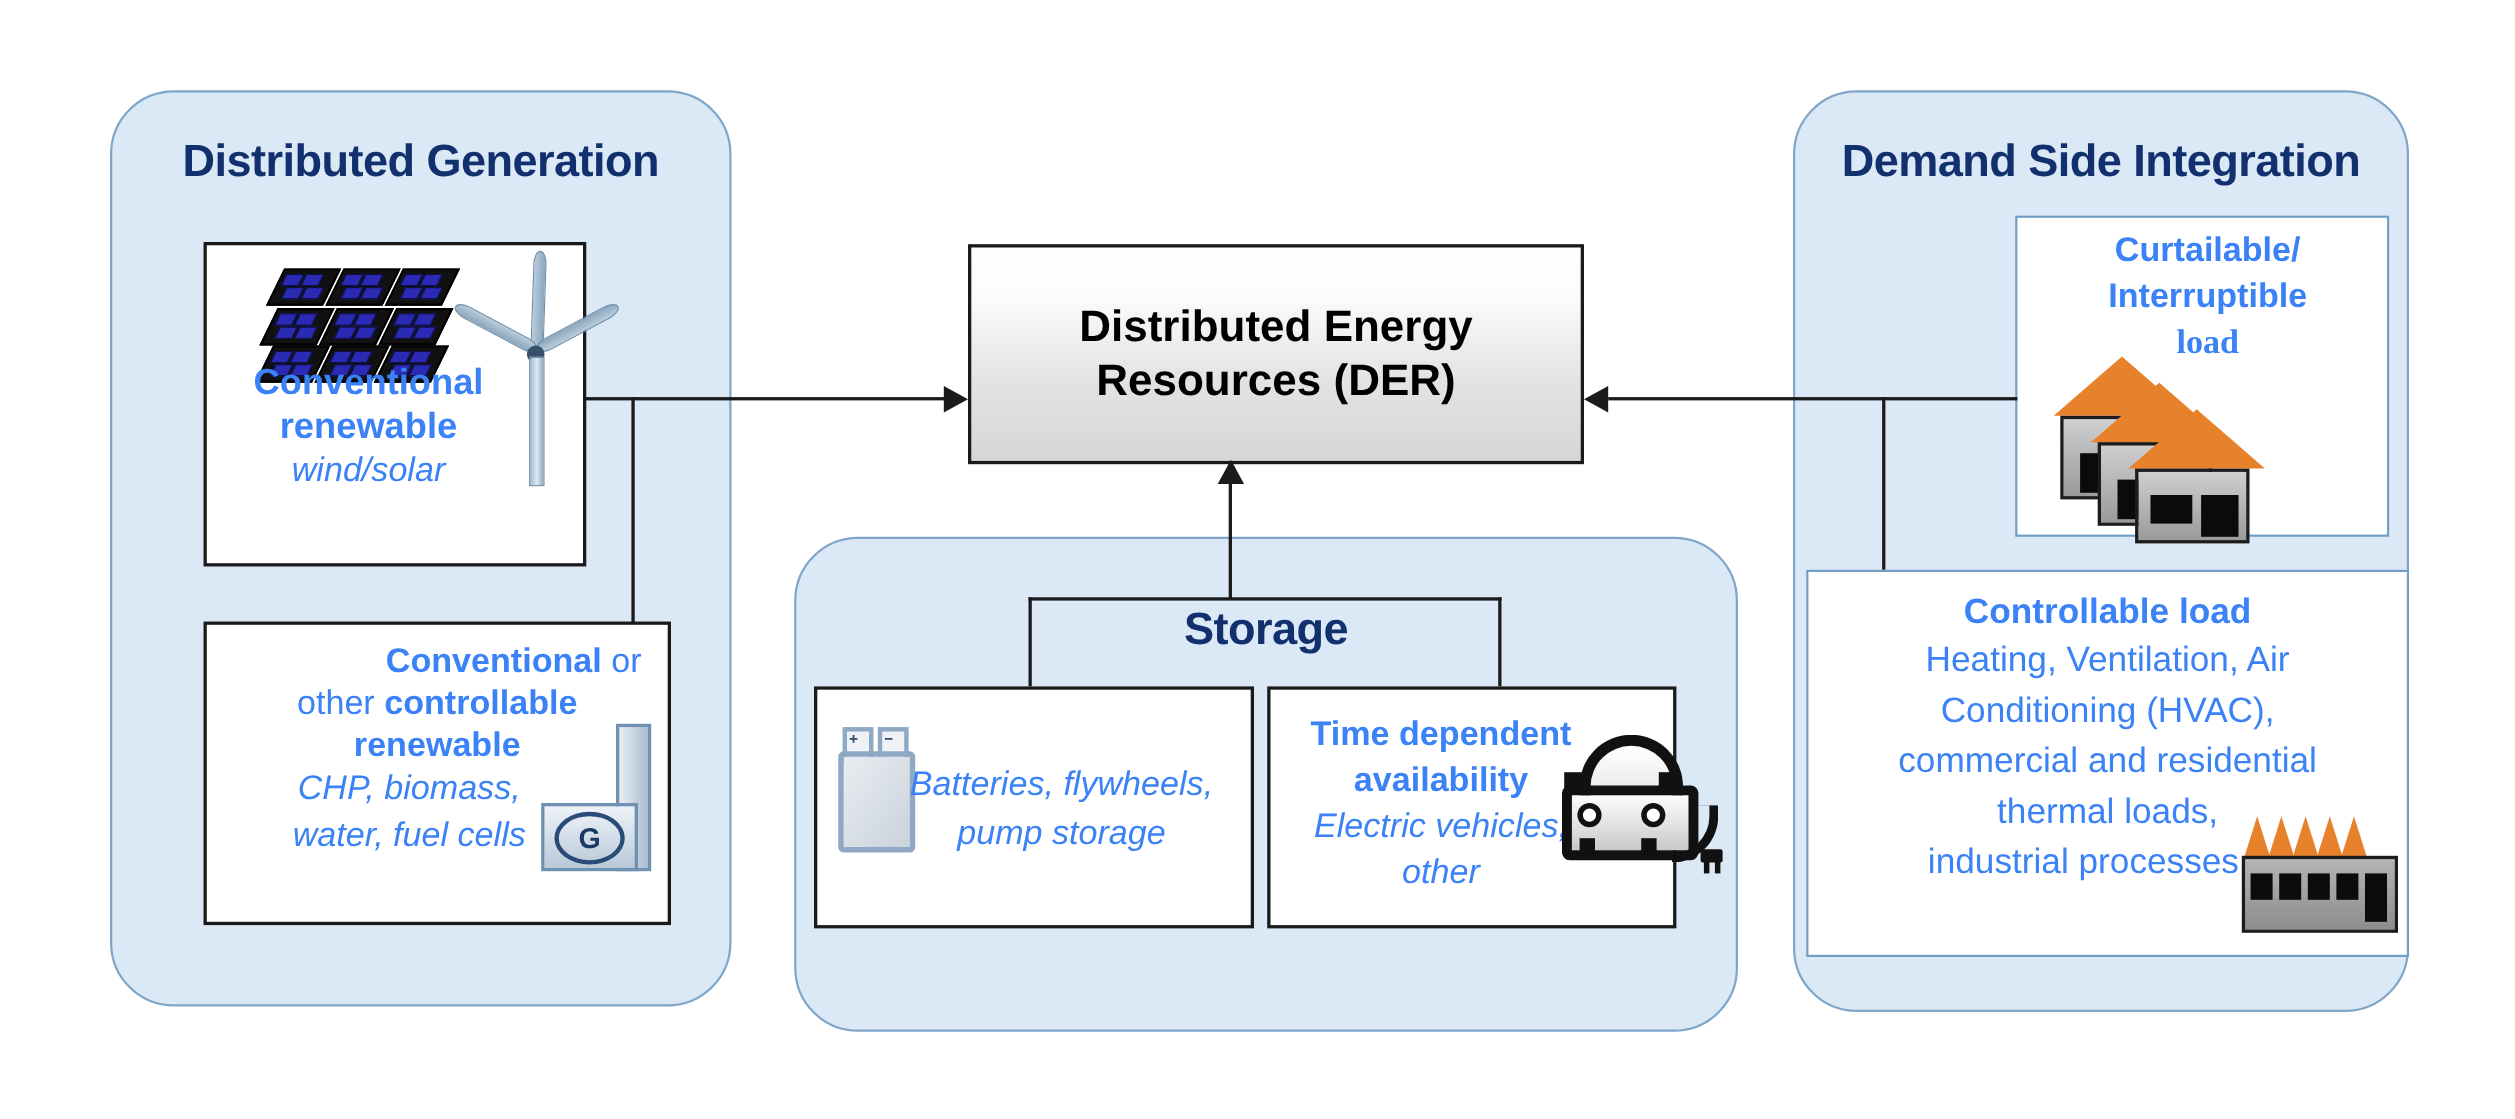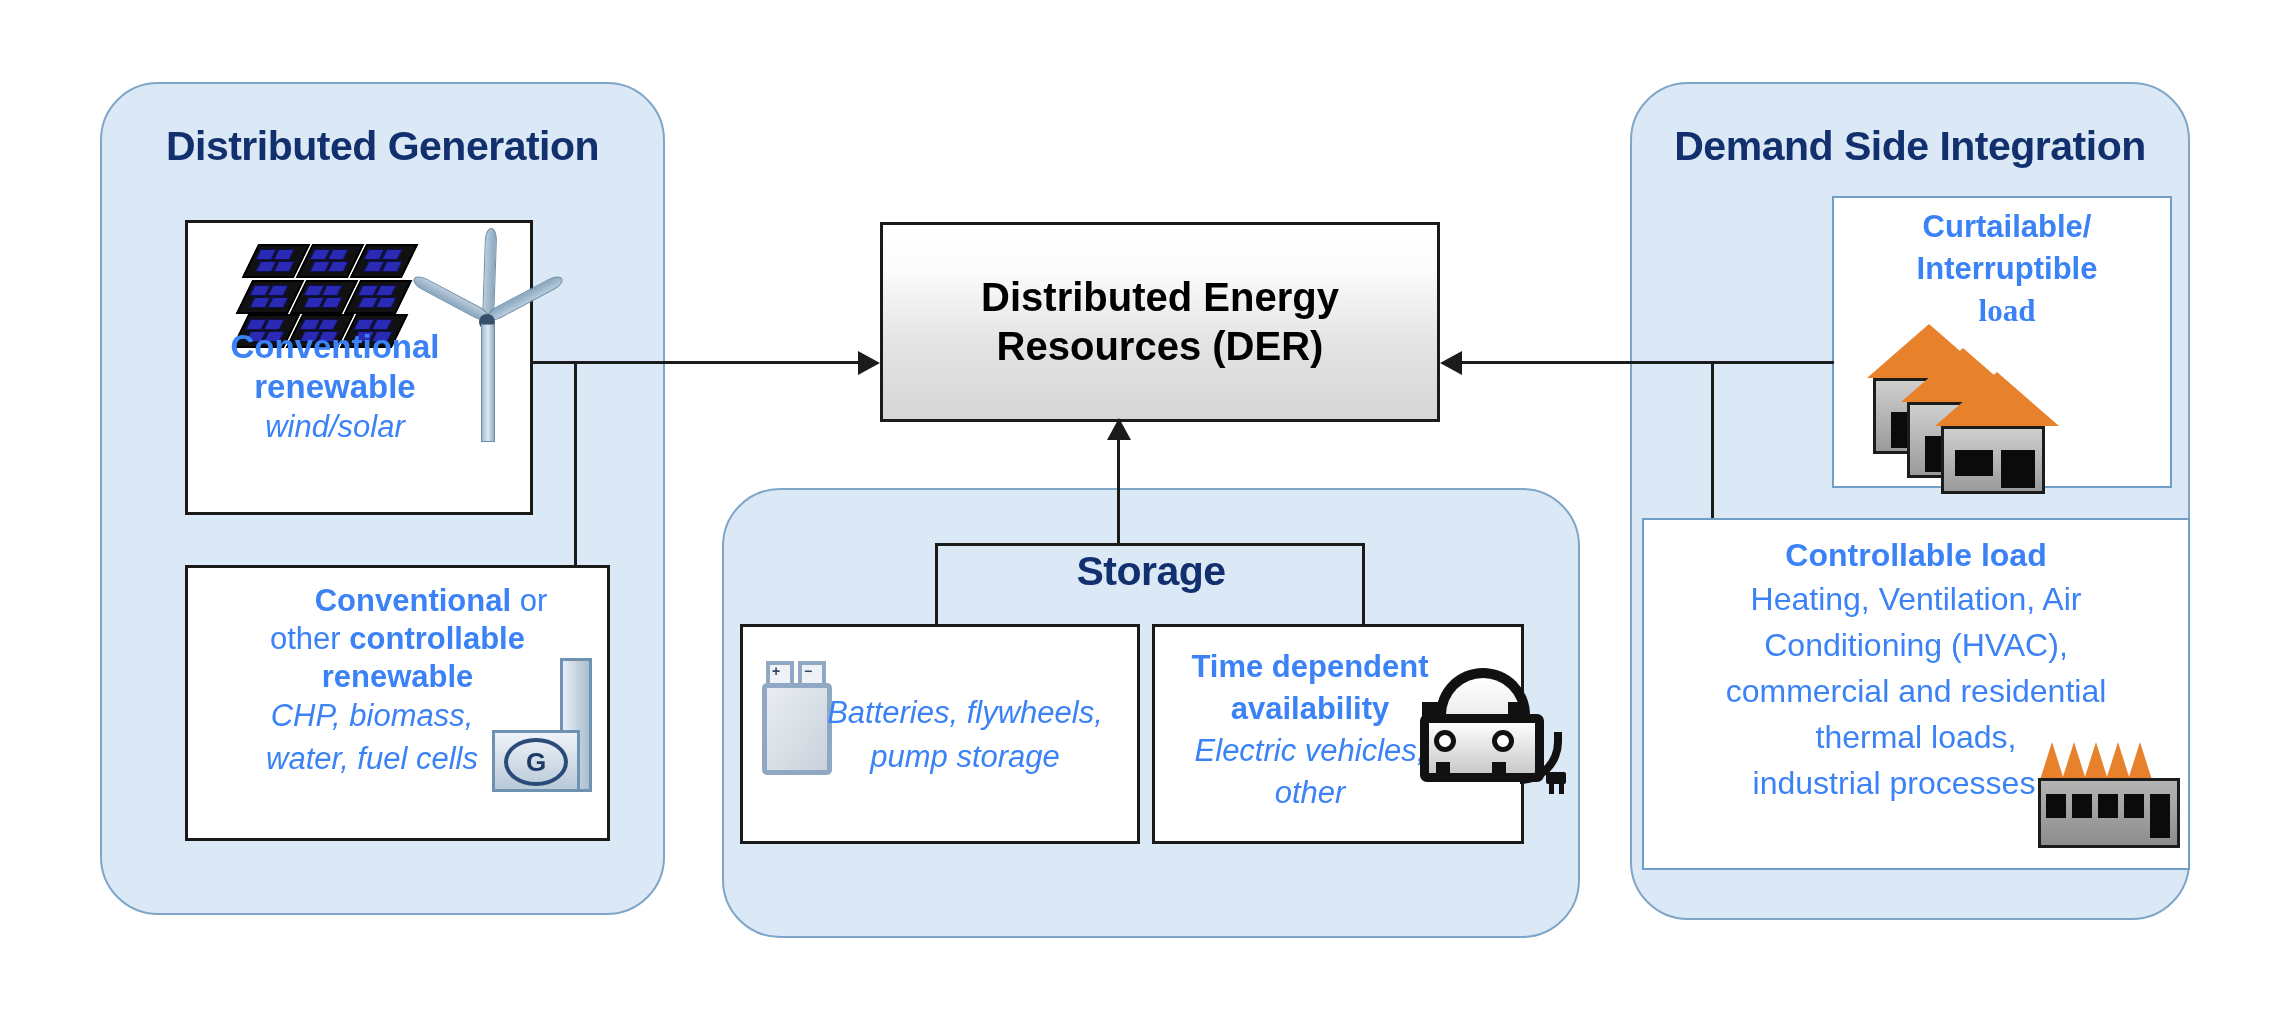--- a/index.html
+++ b/index.html
@@ -142,21 +142,21 @@
     <div class="wt-hub" style="left:49px;top:86px;width:16px;height:16px;"></div>
     <div class="wt-mast" style="left:51px;top:96px;width:12px;height:116px;"></div>
   </div>
 
   <div class="txt b" style="left:185px;top:327px;width:300px;font-size:33px;">Conventional</div>
   <div class="txt b" style="left:185px;top:367px;width:300px;font-size:33px;">renewable</div>
   <div class="txt i" style="left:185px;top:408px;width:300px;font-size:31px;">wind/solar</div>
 
   <div class="wbox" style="left:185px;top:565px;width:425px;height:276px;"></div>
 
-  <div class="txt" style="left:185px;top:582px;width:492px;font-size:31px;">
+  <div class="txt" style="left:185px;top:582px;width:492px;font-size:31px;padding-left:36px;">
     <span class="b">Conventional</span><span> or</span>
   </div>
   <div class="txt" style="left:185px;top:620px;width:425px;font-size:31px;">
     <span>other </span><span class="b">controllable</span>
   </div>
   <div class="txt b" style="left:185px;top:658px;width:425px;font-size:31px;">renewable</div>
   <div class="txt i" style="left:172px;top:697px;width:400px;font-size:31px;">CHP, biomass,</div>
   <div class="txt i" style="left:172px;top:740px;width:400px;font-size:31px;">water, fuel cells</div>
 
   <div class="icon" style="left:492px;top:658px;width:118px;height:142px;">

